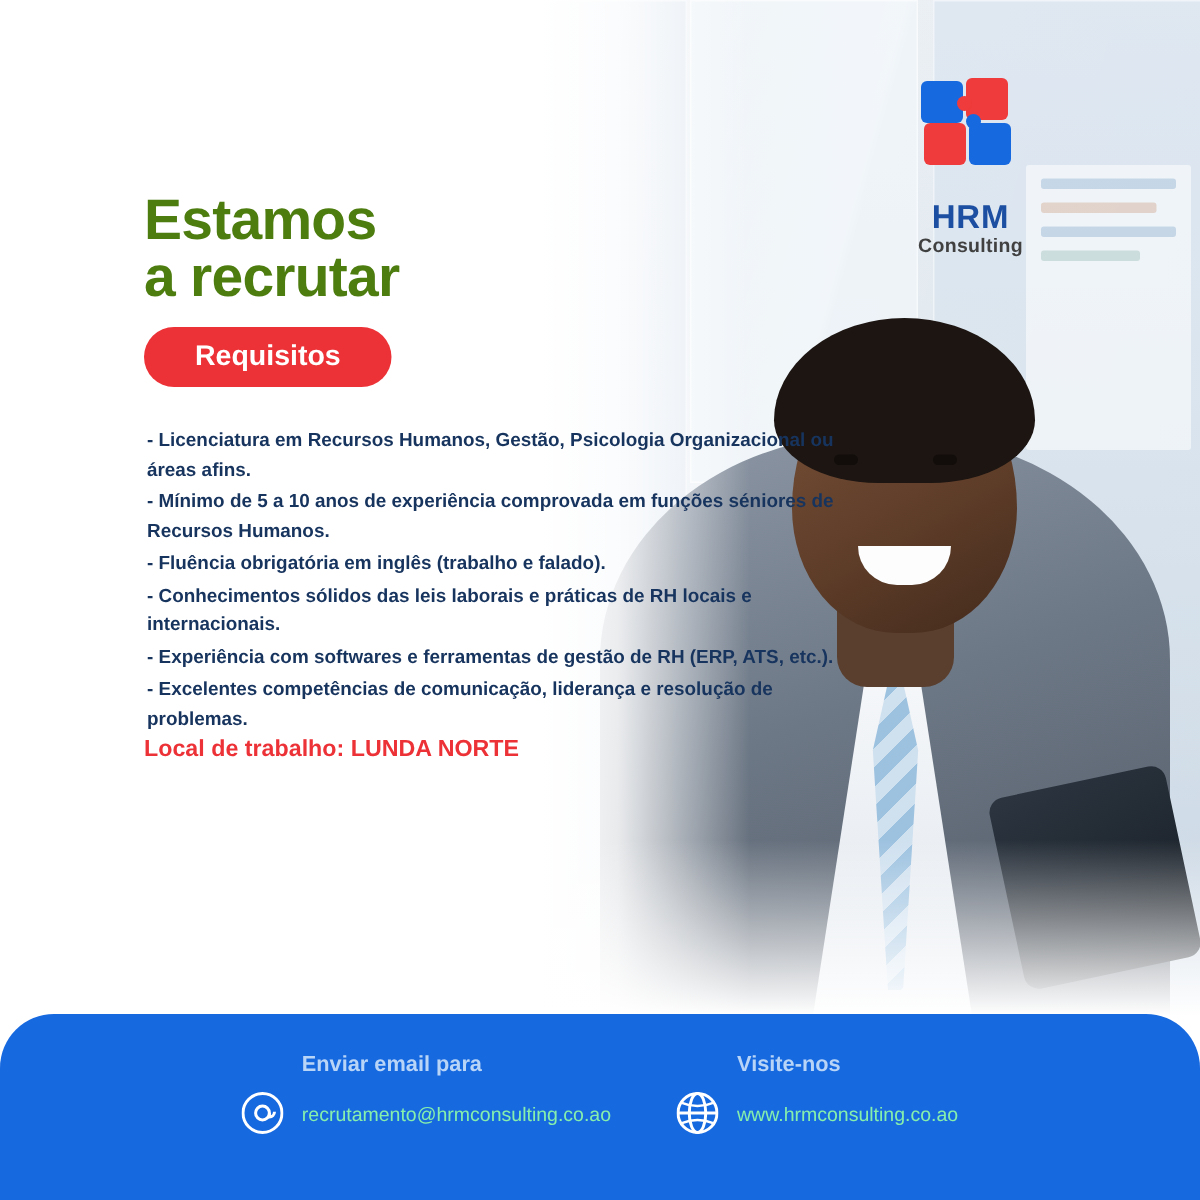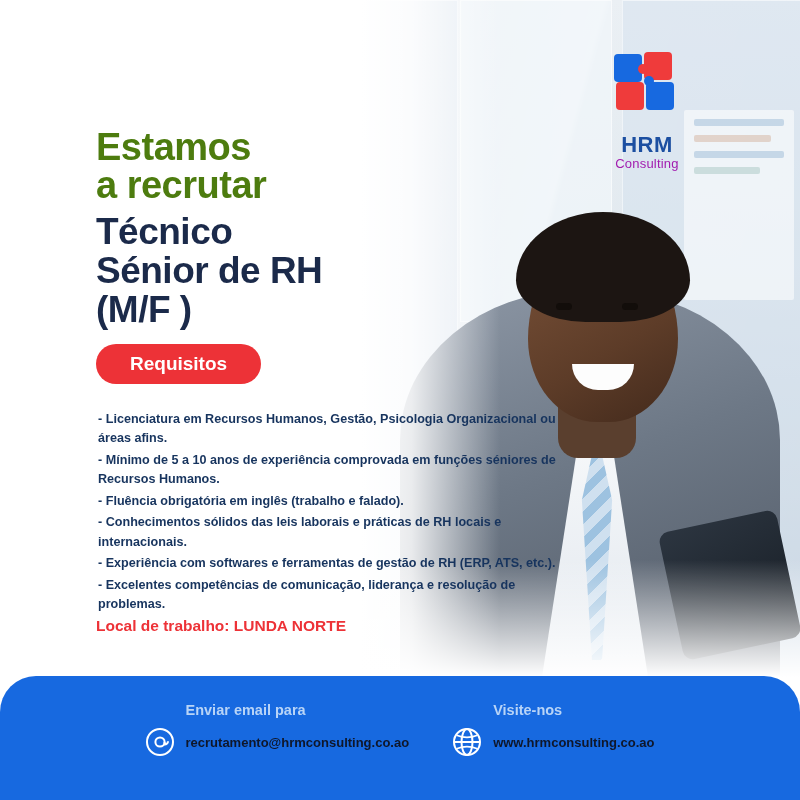--- a/index.html
+++ b/index.html
@@ -203,22 +203,22 @@
   .logo-text-hrm {
     font-size: 22px;
     font-weight: bold;
     color: #1c4fa1;
     letter-spacing: 0.5px;
     line-height: 1;
     margin-top: 22px;
   }
   .logo-text-consulting {
     font-size: 13px;
-    font-weight: normal;
-    color: #a21caf;
+    font-weight: bold;
+    color: #404040;
     letter-spacing: 0.2px;
     line-height: 1.2;
   }
 
   
   .content {
     position: absolute;
     left: 96px;
     top: 128px;
     width: 500px;
@@ -288,23 +288,23 @@
     font-weight: bold;
     margin-bottom: 10px;
     padding-left: 40px;
   }
   .fcol-row {
     display: flex;
     align-items: center;
     gap: 12px;
   }
   .fcol-val {
-    color: #0f172a;
+    color: #86efac;
     font-size: 13px;
-    font-weight: bold;
+    font-weight: normal;
   }
   .ficon {
     width: 28px;
     height: 28px;
     flex: 0 0 28px;
   }
 </style>
 </head>
 <body>
 
@@ -349,25 +349,20 @@
       <span class="nub n2"></span>
     </div>
     <div class="logo-text-hrm">HRM</div>
     <div class="logo-text-consulting">Consulting</div>
   </div>
 
   <div class="content">
     <div class="headline-1">
       <div>Estamos</div>
       <div>a recrutar</div>
-    </div>
-    <div class="headline-2">
-      <div>Técnico</div>
-      <div>Sénior de RH</div>
-      <div>(M/F )</div>
     </div>
 
     <div class="badge">Requisitos</div>
 
     <div class="requirements">
       <p>- Licenciatura em Recursos Humanos, Gestão, Psicologia Organizacional ou áreas afins.</p>
       <p>- Mínimo de 5 a 10 anos de experiência comprovada em funções séniores de Recursos Humanos.</p>
       <p>- Fluência obrigatória em inglês (trabalho e falado).</p>
       <p>- Conhecimentos sólidos das leis laborais e práticas de RH locais e internacionais.</p>
       <p>- Experiência com softwares e ferramentas de gestão de RH (ERP, ATS, etc.).</p>

